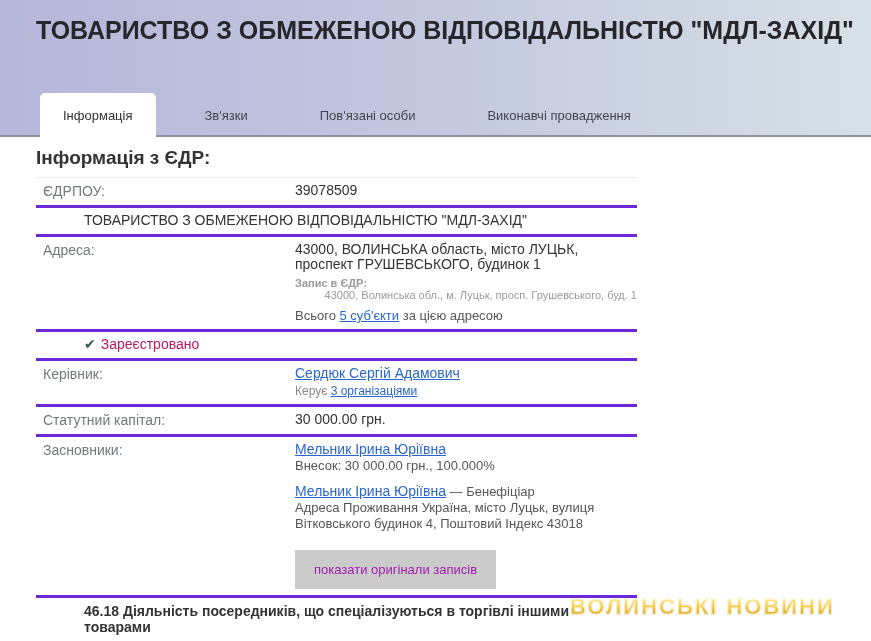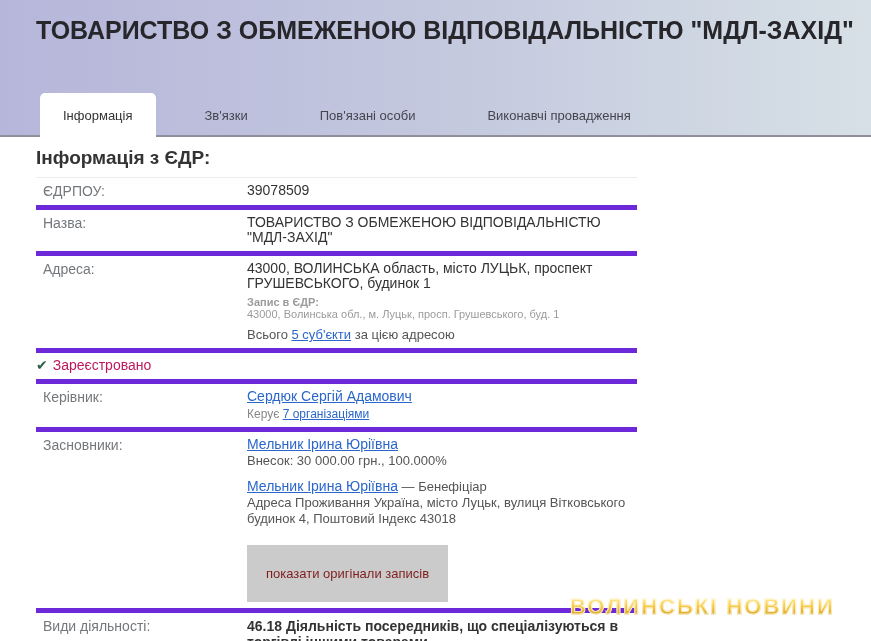--- a/index.html
+++ b/index.html
@@ -55,52 +55,54 @@
     font-size:19px;
     font-weight:bold;
     color:#333333;
   }
   .info-table {
     width:601px;
     border-top:1px solid #ececec;
   }
   .row {
     display:flex;
-    border-bottom:5px solid #6d28d9;
+    border-bottom:3px solid #6d28d9;
     padding:5px 0 6px 0;
   }
   .row-label {
     flex:0 0 211px;
     padding-left:7px;
     font-size:14px;
     line-height:16px;
     color:#74787c;
   }
   .row-value {
     flex:1;
     font-size:14px;
     line-height:15px;
     color:#333333;
+    margin-left:48px;
   }
   a.link {
     color:#2a66cc;
     text-decoration:underline;
     cursor:pointer;
   }
   .record-label {
     margin-top:5px;
     font-size:11px;
     line-height:12px;
     font-weight:bold;
     color:#9b9b9b;
   }
   .record-value {
     font-size:11px;
     line-height:13px;
     color:#9b9b9b;
+    text-align:right;
   }
   .address-total {
     margin-top:6px;
     font-size:13px;
     line-height:15px;
     color:#555555;
   }
   .status-check { color:#2c5f46; margin-right:5px; font-size:14px; }
   .status-text  { color:#be185d; }
   .manages {
@@ -114,24 +116,24 @@
   .founder-details {
     margin-top:1px;
     font-size:13px;
     line-height:16px;
     color:#555555;
   }
   .show-originals-btn {
     margin-top:8px;
     background:#cbcbcb;
     border:none;
-    color:#7f1d1d;
+    color:#a21caf;
     font-size:13px;
     font-family:inherit;
-    padding:21px 19px;
+    padding:12px 19px;
     cursor:pointer;
   }
   .activities-value { font-weight:bold; line-height:16px; }
 
   
   .watermark {
     position:absolute;
     left:570px; top:594px;
     z-index:5;
     font-size:22px;
@@ -170,21 +172,20 @@
   <div class="section-heading">Інформація з ЄДР:</div>
 
   <div class="info-table">
 
     <div class="row">
       <div class="row-label">ЄДРПОУ:</div>
       <div class="row-value">39078509</div>
     </div>
 
     <div class="row">
-      <div class="row-label">Назва:</div>
       <div class="row-value">ТОВАРИСТВО З ОБМЕЖЕНОЮ ВІДПОВІДАЛЬНІСТЮ "МДЛ-ЗАХІД"</div>
     </div>
 
     <div class="row">
       <div class="row-label">Адреса:</div>
       <div class="row-value">
         <div>43000, ВОЛИНСЬКА область, місто ЛУЦЬК, проспект ГРУШЕВСЬКОГО, будинок 1</div>
         <div class="record-label">Запис в ЄДР:</div>
         <div class="record-value">43000, Волинська обл., м. Луцьк, просп. Грушевського, буд. 1</div>
         <div class="address-total">
@@ -197,43 +198,46 @@
       <div class="row-value">
         <span class="status-check">✔</span><span class="status-text">Зареєстровано</span>
       </div>
     </div>
 
     <div class="row">
       <div class="row-label">Керівник:</div>
       <div class="row-value">
         <a class="link">Сердюк Сергій Адамович</a>
         <div class="manages">
-          <span>Керує </span><a class="link">7 організаціями</a>
-        </div>
-      </div>
-    </div>
-
+          <span>Керує </span><a class="link">3 організаціями</a>
+        </div>
+      </div>
+    </div>
+
+    <div class="row">
+      <div class="row-label">Статутний капітал:</div>
+      <div class="row-value">30 000.00 грн.</div>
+    </div>
 
     <div class="row">
       <div class="row-label">Засновники:</div>
       <div class="row-value">
         <div class="founder">
           <a class="link">Мельник Ірина Юріївна</a>
           <div class="founder-details">Внесок: 30 000.00 грн., 100.000%</div>
         </div>
         <div class="founder">
           <a class="link">Мельник Ірина Юріївна</a><span class="founder-role"> — Бенефіціар</span>
           <div class="founder-details">Адреса Проживання Україна, місто Луцьк, вулиця Вітковського будинок 4, Поштовий Індекс 43018</div>
         </div>
         <button class="show-originals-btn">показати оригінали записів</button>
       </div>
     </div>
 
     <div class="row">
-      <div class="row-label">Види діяльності:</div>
       <div class="row-value activities-value">46.18 Діяльність посередників, що спеціалізуються в торгівлі іншими товарами</div>
     </div>
 
   </div>
 
 </div>
 
 <div class="watermark">ВОЛИНСЬКІ НОВИНИ</div>
 
 </body></html>

